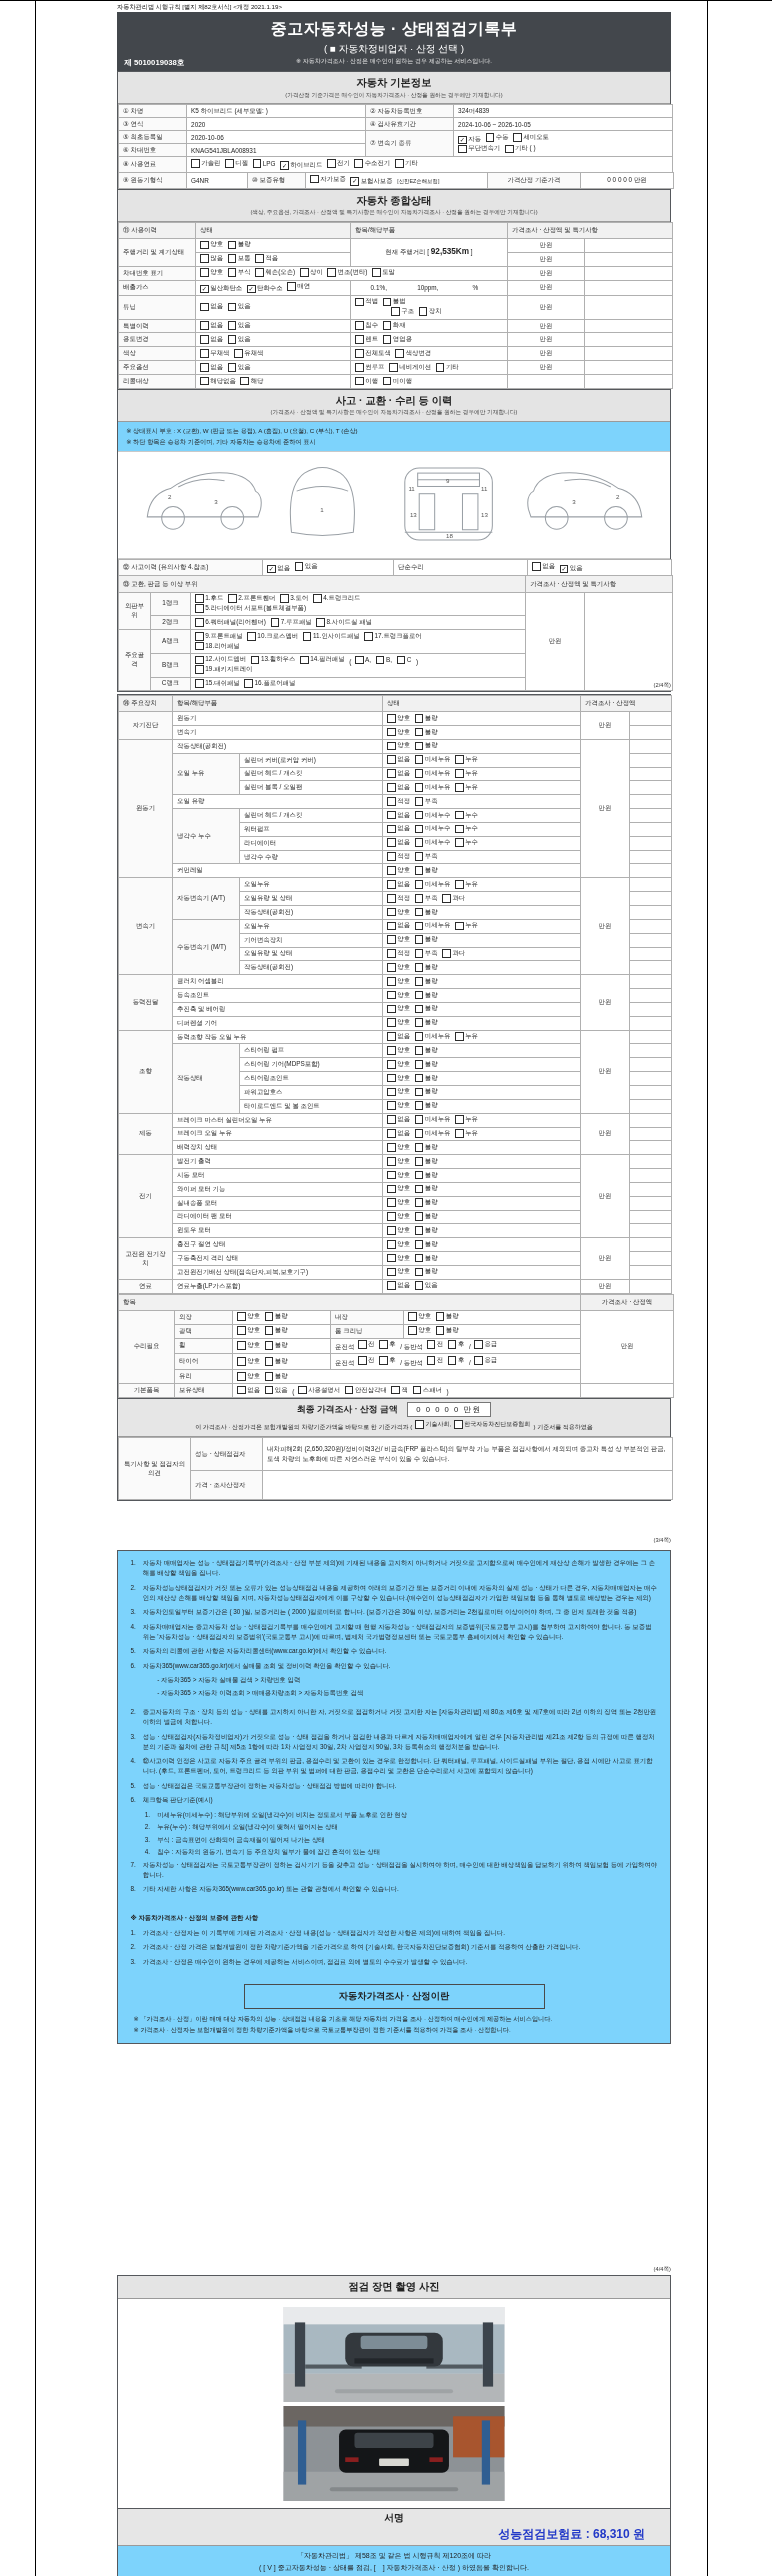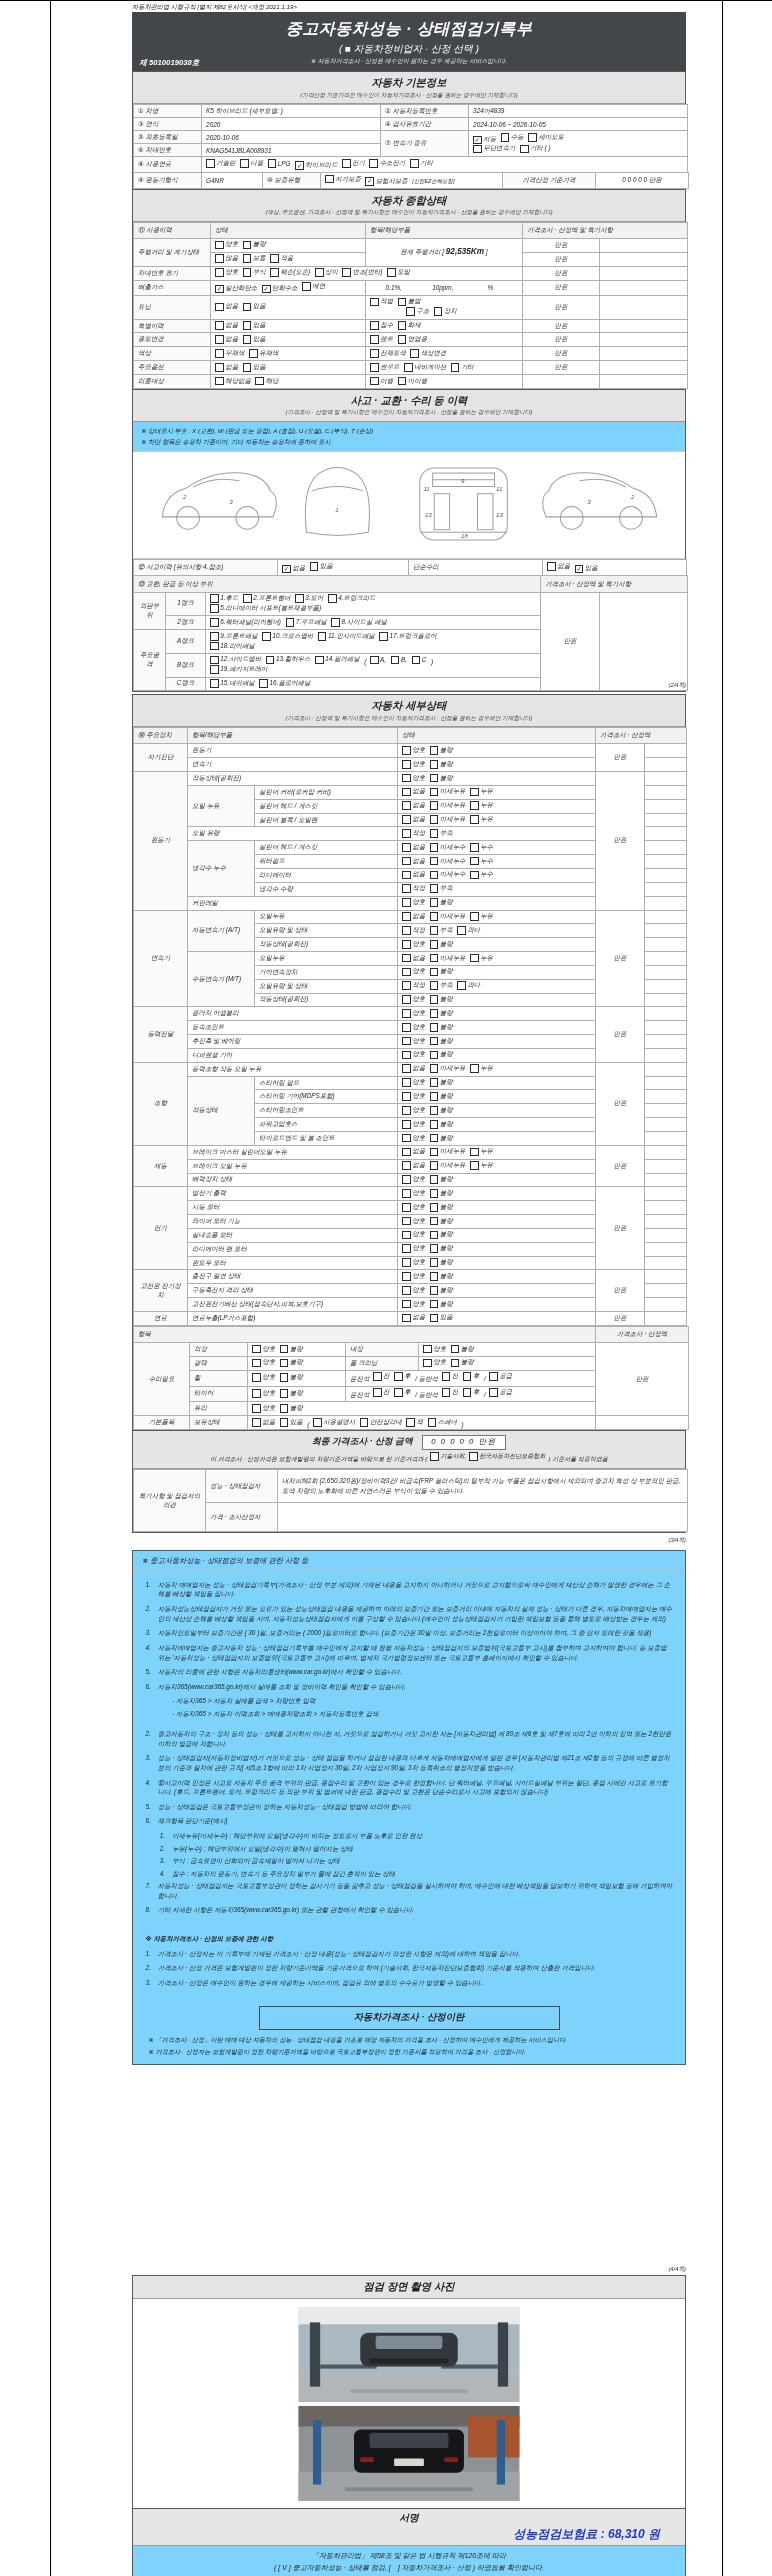--- a/index.html
+++ b/index.html
@@ -1,18 +1,18 @@
 <!DOCTYPE html>
 <html style="font-size:8.2px"><head>
 <meta charset="utf-8">
 <style>
   html,body{margin:0;padding:0;background:#fff;}
   body{font-family:"Liberation Sans","DejaVu Sans",sans-serif;color:#222;}
   .canvas{position:relative;width:773px;height:2576px;background:#fff;overflow:hidden;border-top:1px solid #000;box-sizing:border-box;}
-  .page{position:absolute;left:50px;top:0;width:673px;height:2576px;border-left:1px solid #000;border-right:1px solid #000;box-sizing:border-box;font-style:italic;}
+  .page{position:absolute;left:35px;top:0;width:673px;height:2576px;border-left:1px solid #000;border-right:1px solid #000;box-sizing:border-box;}
   .content{position:relative;margin-left:81px;width:554px;height:2576px;}
   .formref{position:absolute;top:2.1px;left:0;font-size:6.2px;color:#111;}
   
   .dochead{position:absolute;top:11.3px;left:0;width:100%;height:59px;background:#43474c;color:#fff;box-sizing:border-box;text-align:center;}
   .dochead .t1{font-size:16px;font-weight:bold;letter-spacing:0.5px;padding-top:7.2px;}
   .dochead .t2{font-size:9.8px;margin-top:2.1px;}
   .dochead .t3{font-size:6px;color:#e8e8e8;margin-top:1.5px;}
   .docno{position:absolute;left:7.2px;bottom:3.1px;font-size:7.7px;font-weight:bold;}
   .block{position:absolute;left:0;width:100%;box-sizing:border-box;}
   .sec{border:1px solid #55585c;background:#7dd3fc;}
@@ -591,24 +591,20 @@
                   </span></td>
       </tr>
     </tbody>
           </table>
   </div>
 
   <div class="pgmark" style="top:681px">(2/4쪽)</div>
 
   <div class="block sec" style="top:693px;">
 
-    <div class="secband">
-      <div class="st">자동차 세부상태</div>
-      <div class="sn">(가격조사 · 산정액 및 특기사항은 매수인이 자동차가격조사 · 산정을 원하는 경우에만 기재합니다)</div>
-    </div>
 
     <table>
       <colgroup>
               <col style="width:54px">
               <col style="width:67px">
               <col style="width:143px">
               <col style="width:198px">
               <col style="width:49px">
               <col style="width:42px">
             </colgroup>
@@ -1322,21 +1318,20 @@
         <th>가격 · 조사산정자</th>
         <td style="height:29px"></td>
       </tr>
     </tbody>
           </table>
   </div>
 
   <div class="pgmark" style="top:1536px">(3/4쪽)</div>
 
   <div class="block sec" style="top:1549px;">
-    <div class="noticehead">※ 중고자동차성능 · 상태점검의 보증에 관한 사항 등</div>
     <div class="noticebody" id="notice-body">
             <div class="np">
               <span class="nn">1.</span>
               <span class="nt">자동차 매매업자는 성능 · 상태점검기록부(가격조사 · 산정 부분 제외)에 기재된 내용을 고지하지 아니하거나 거짓으로 고지함으로써 매수인에게 재산상 손해가 발생한 경우에는 그 손해를 배상할 책임을 집니다.</span>
             </div>
             <div class="np">
               <span class="nn">2.</span>
               <span class="nt">자동차성능상태점검자가 거짓 또는 오류가 있는 성능상태점검 내용을 제공하여 아래의 보증기간 또는 보증거리 이내에 자동차의 실제 성능 · 상태가 다른 경우, 자동차매매업자는 매수인의 재산상 손해를 배상할 책임을 지며, 자동차성능상태점검자에게 이를 구상할 수 있습니다.(매수인이 성능상태점검자가 가입한 책임보험 등을 통해 별도로 배상받는 경우는 제외)</span>
             </div>
             <div class="np">

